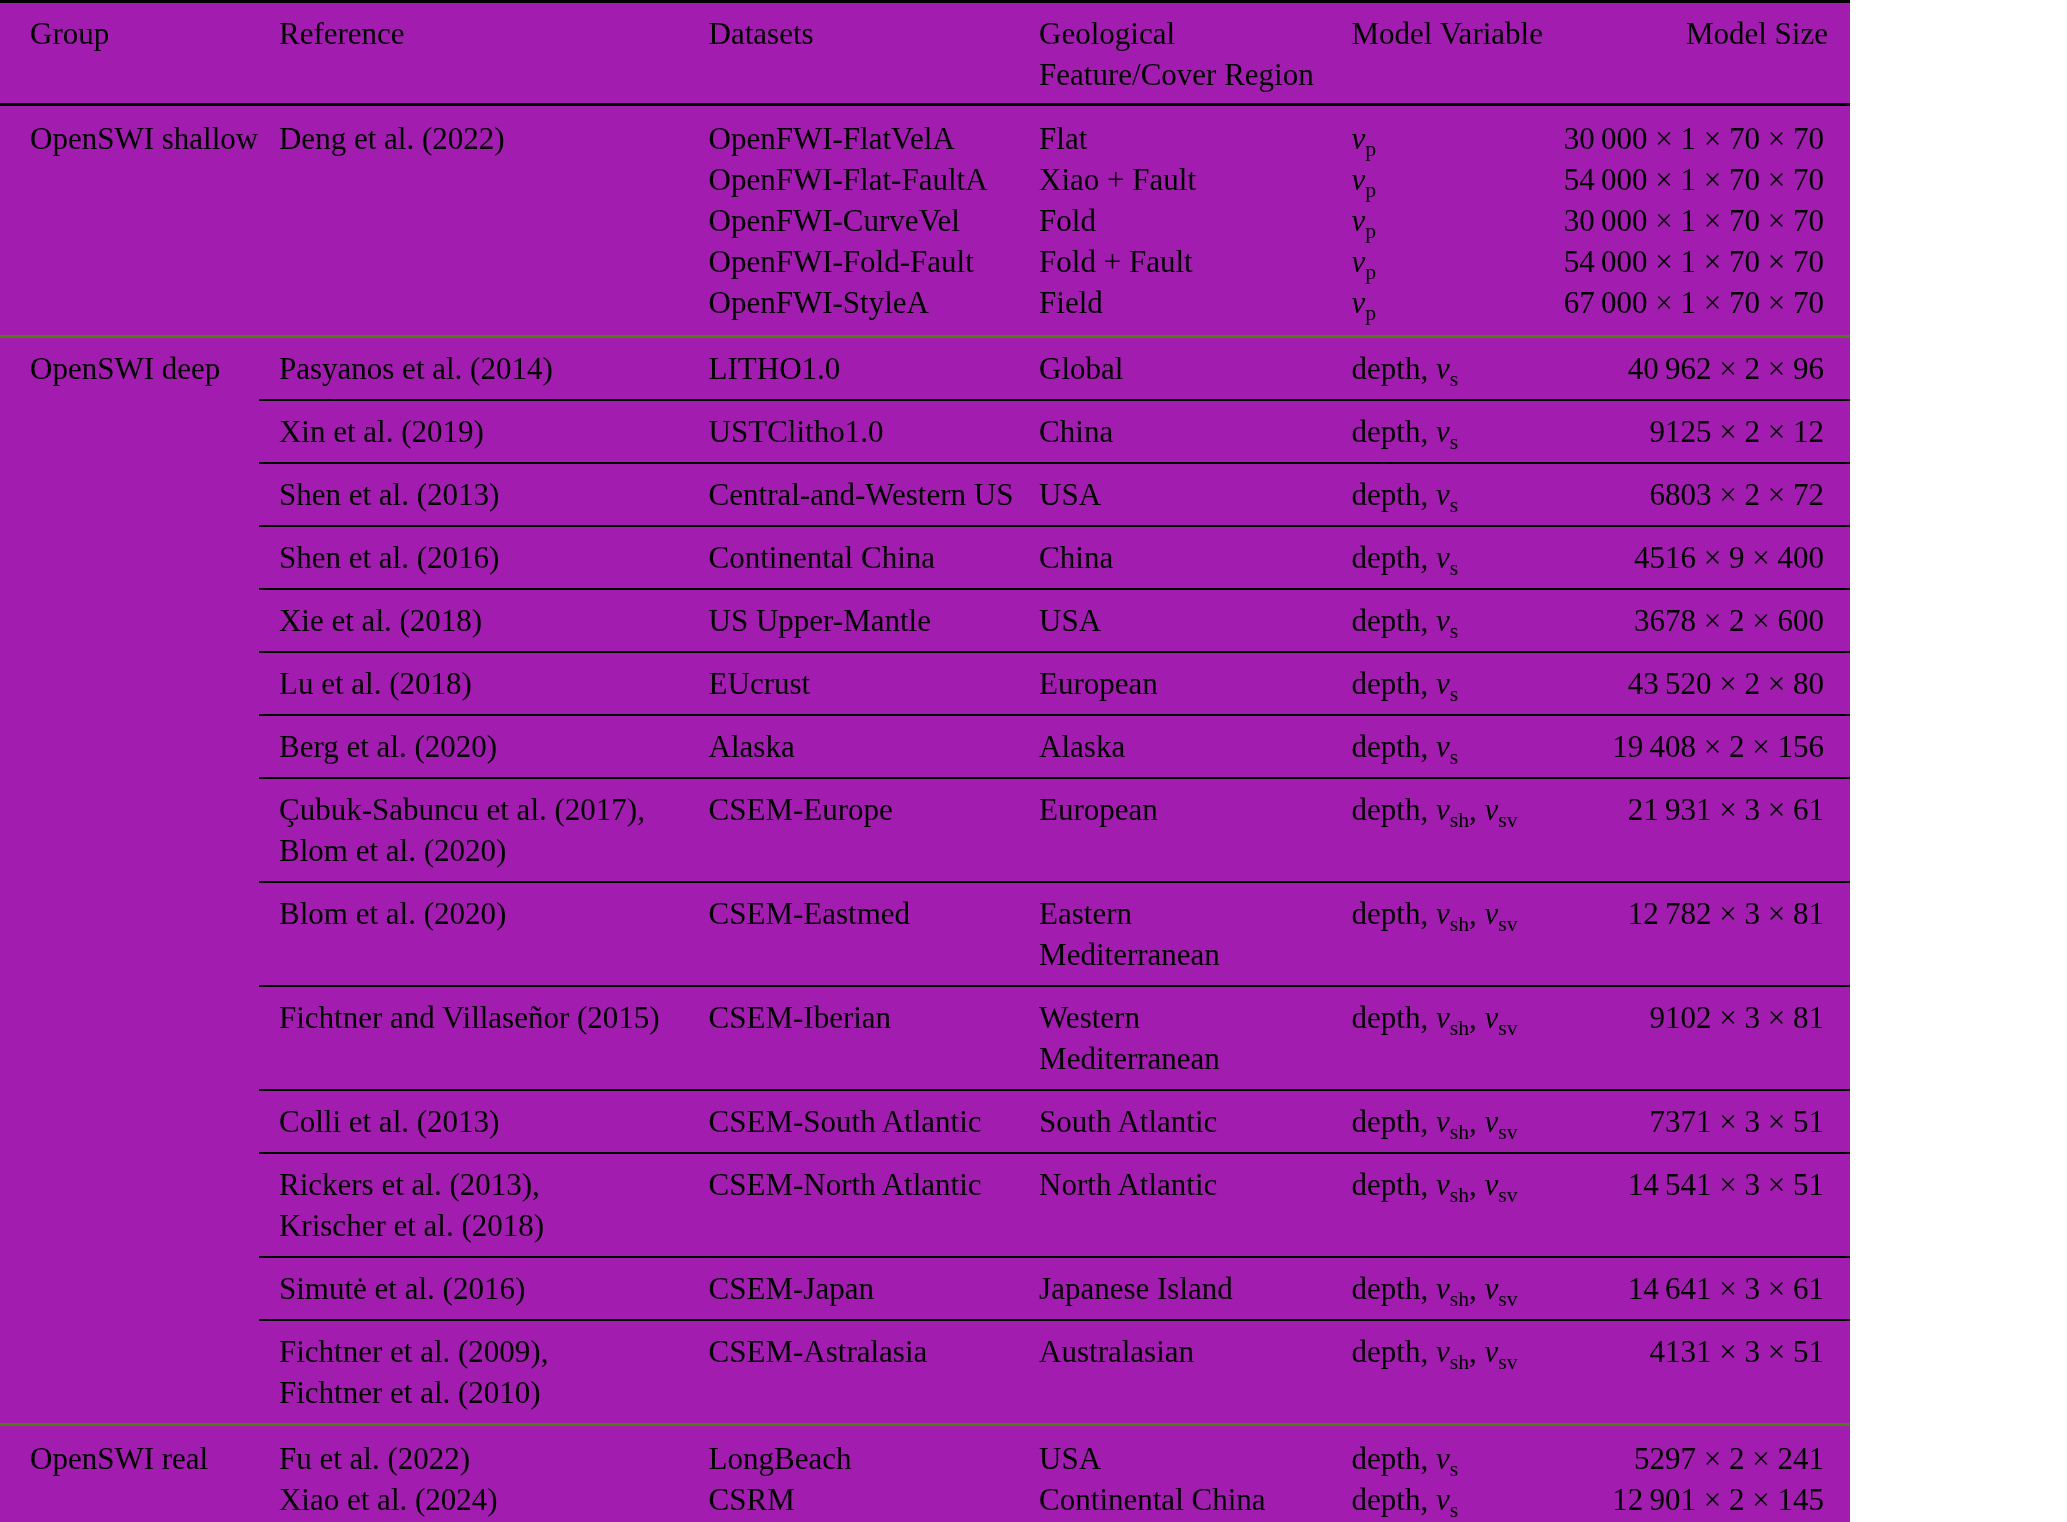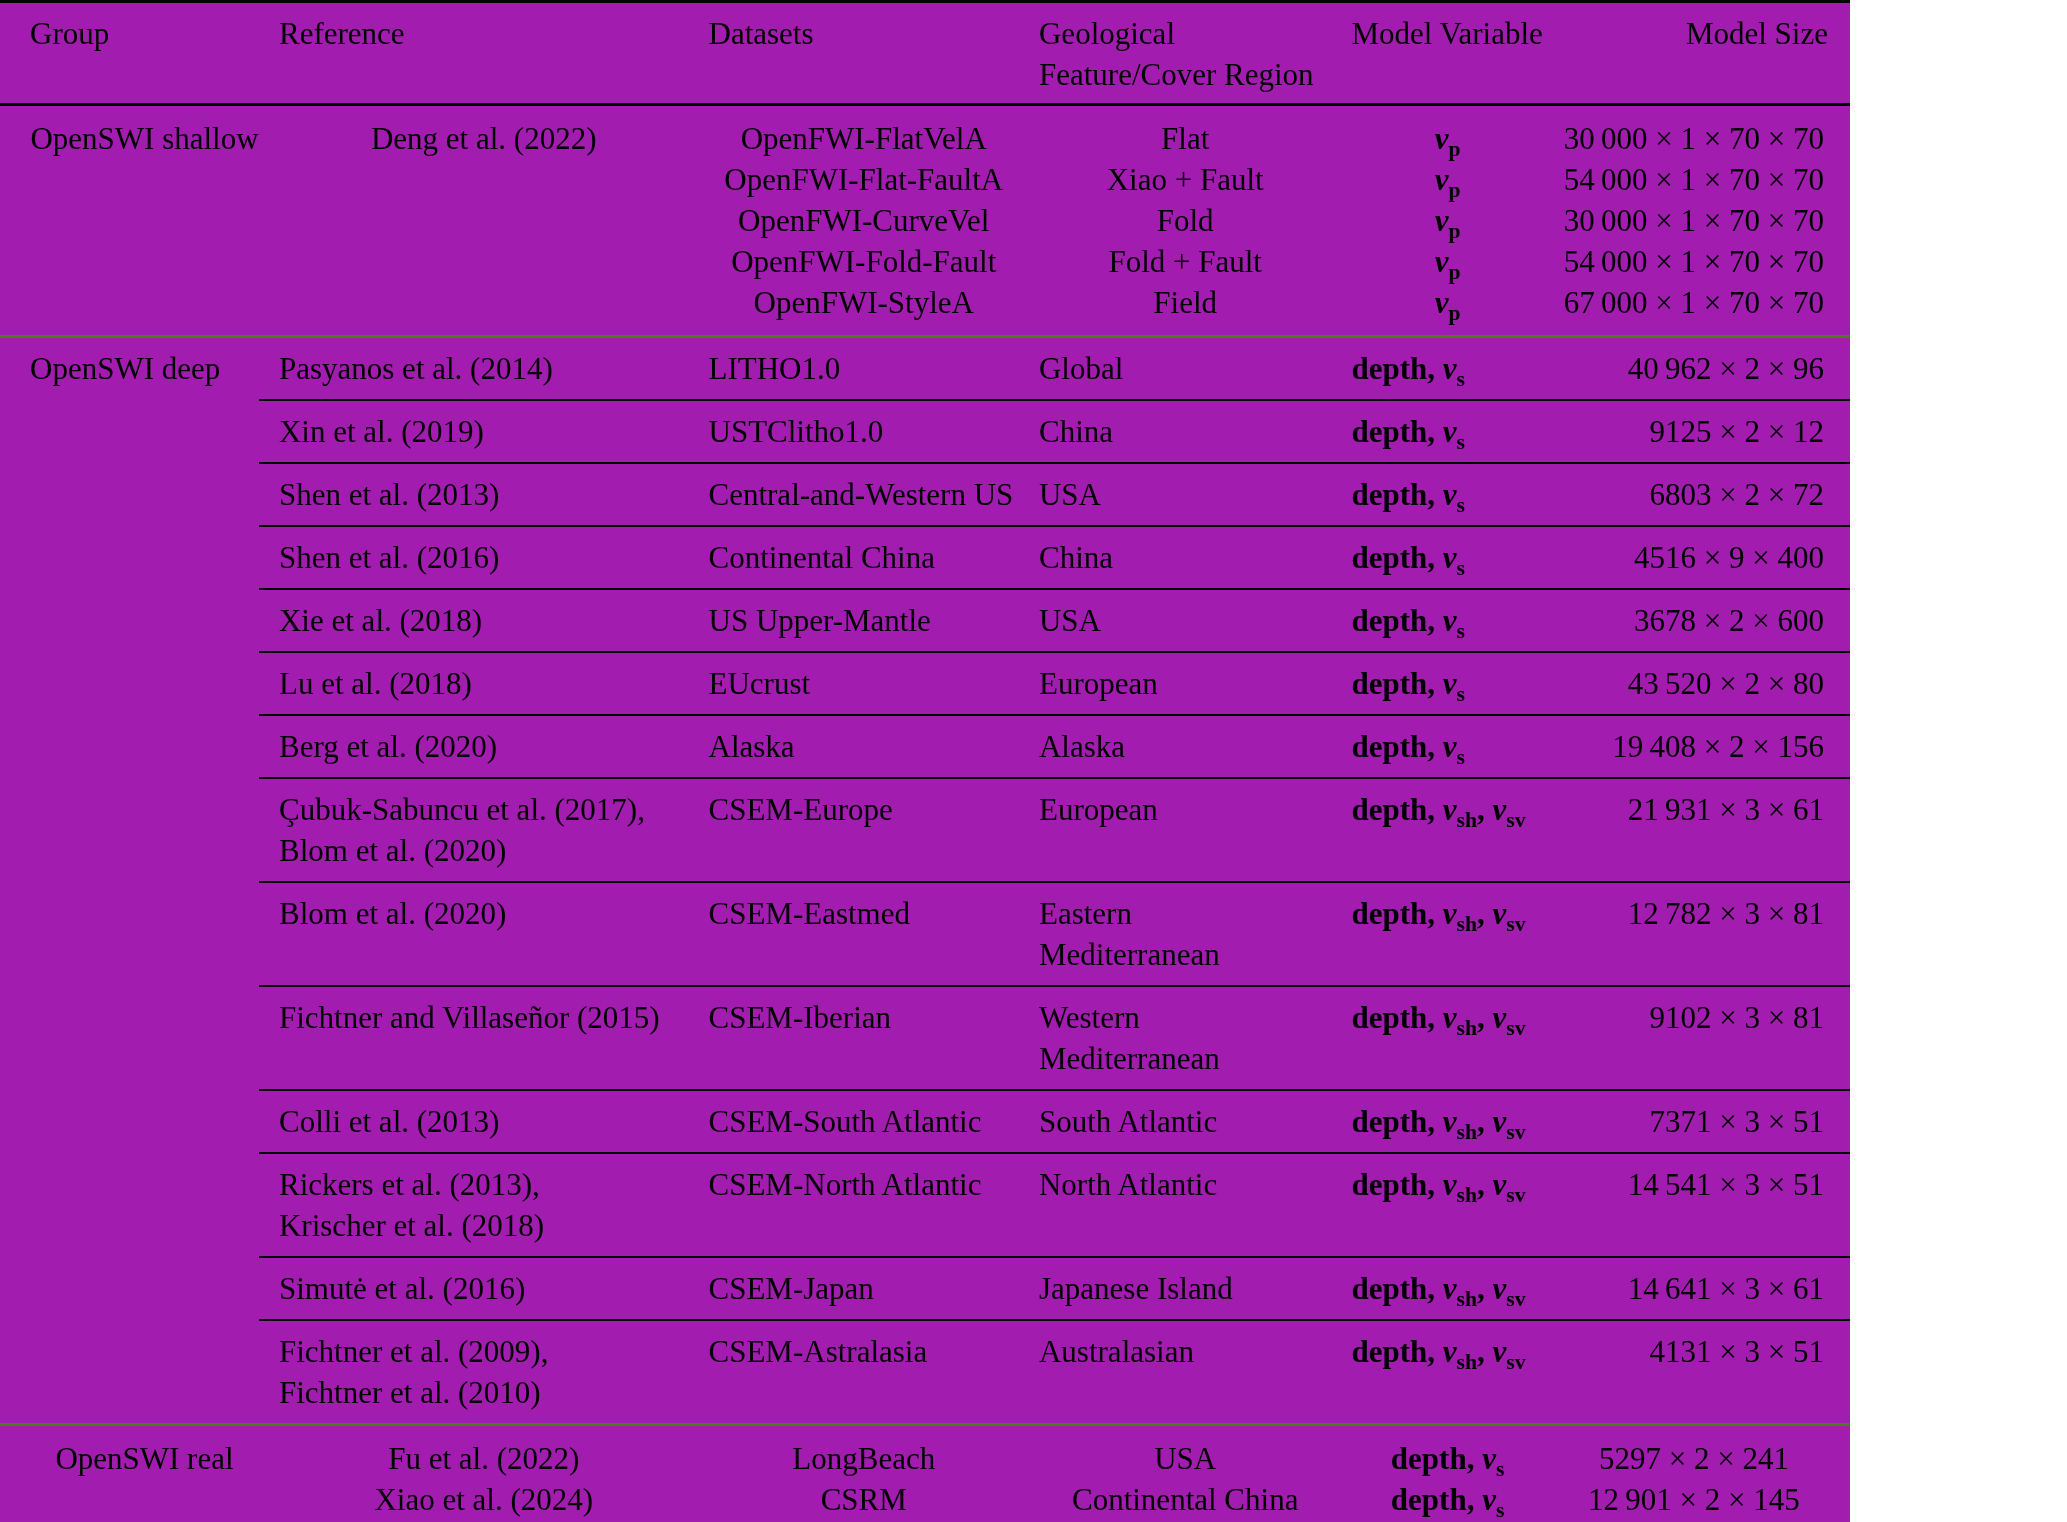--- a/index.html
+++ b/index.html
@@ -37,30 +37,30 @@
   }
   th.col-group { padding-left: 30px; white-space: nowrap; }
   th.col-size  { text-align: right; padding-right: 22px; white-space: nowrap; }
 
   td {
     vertical-align: top;
     padding: 10px 0 10px 20px;
     white-space: pre-line;
   }
   td.col-group { padding-left: 30px; white-space: nowrap; }
-  td.col-var   { white-space: nowrap; font-weight: bold; }
+  td.col-var   { white-space: nowrap; }
   td.col-size  { text-align: right; padding-right: 26px; white-space: nowrap; }
 
   
   tr.row-sep td { border-top: 2px solid #000; }
   
   tr.group-sep td { border-top: 3px solid #4d7c0f; }
 
   
-  tr.tight td { padding-top: 0; padding-bottom: 0; text-align: center; }
+  tr.tight td { padding-top: 0; padding-bottom: 0; }
   tr.tight.group-first td { padding-top: 12px; }
   tr.tight.group-last td  { padding-bottom: 12px; }
 
   .iv { font-style: italic; }
   sub { font-size: 0.7em; line-height: 0; }
 </style>
 </head>
 <body>
 
 <div class="page">

